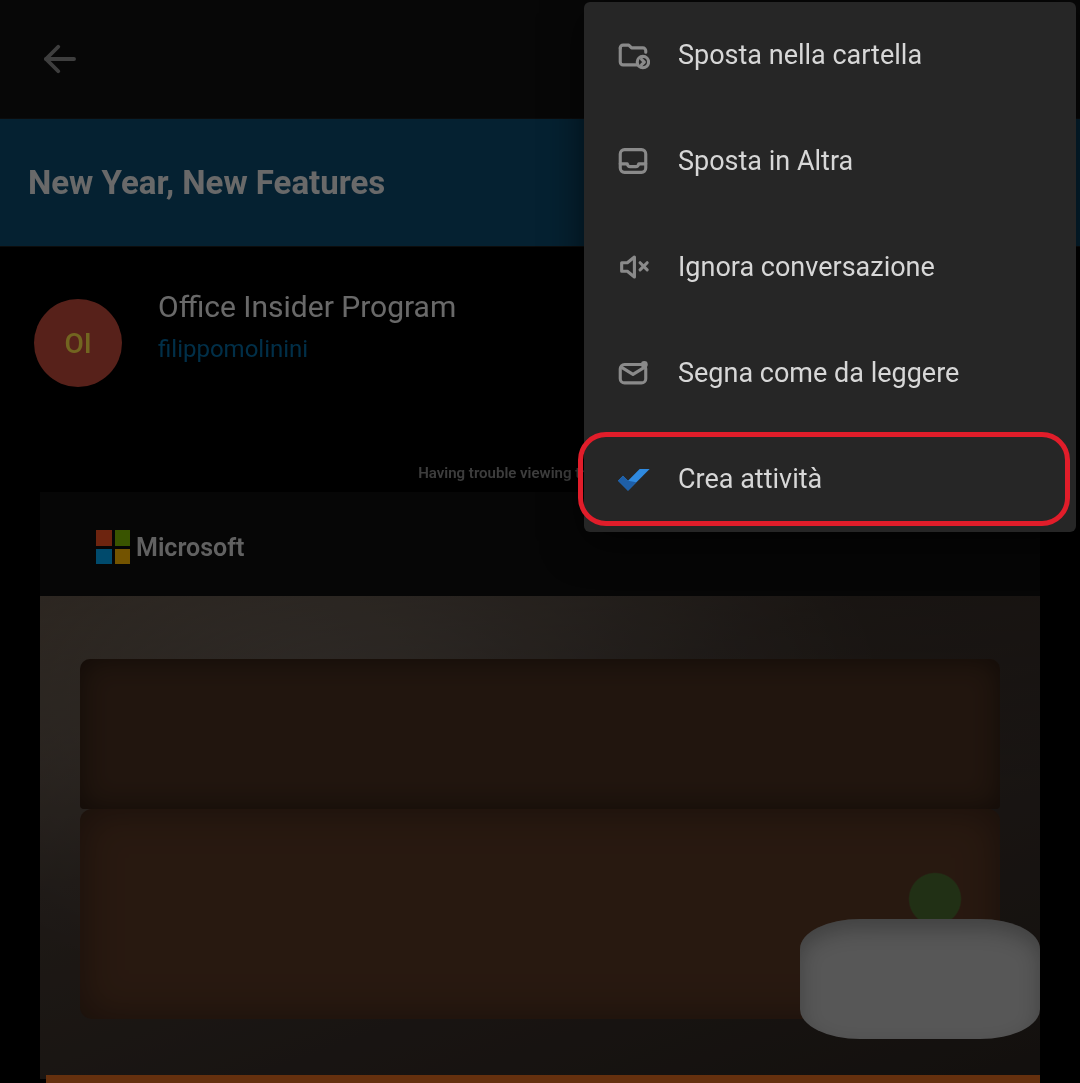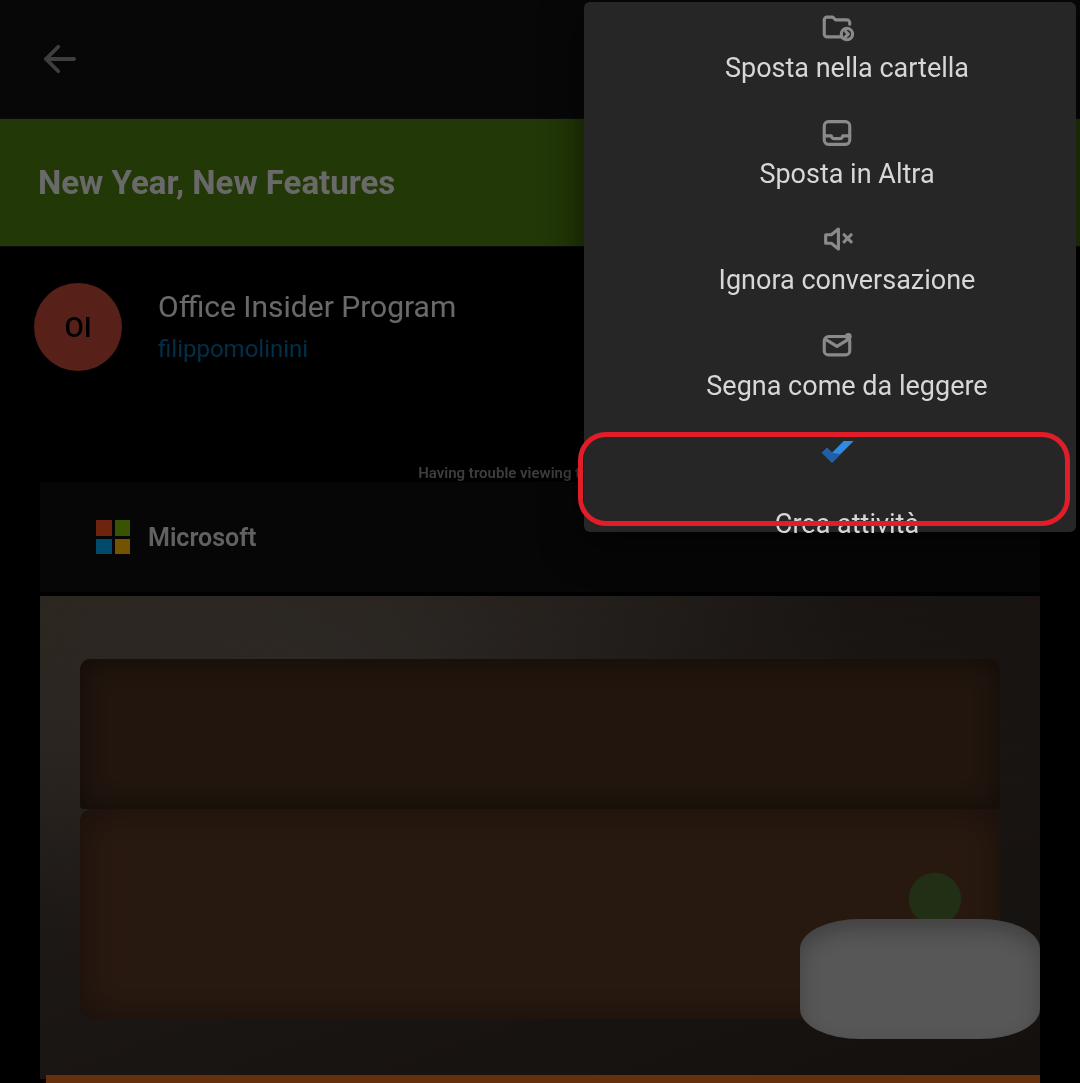--- a/index.html
+++ b/index.html
@@ -3,56 +3,56 @@
 <meta charset="utf-8">
 <style>
   *{box-sizing:border-box;margin:0;padding:0;}
   html,body{width:1080px;height:1083px;overflow:hidden;font-family:-apple-system,Segoe UI,Roboto,Helvetica,Arial,sans-serif;background:#000;}
   .screen{position:relative;width:1080px;height:1083px;background:#000;}
   .dim-overlay{position:absolute;inset:0;background:rgba(0,0,0,0.55);pointer-events:none;z-index:50;}
   
   .topbar{position:absolute;top:0;left:0;right:0;height:118px;background:#111;display:flex;align-items:center;padding:0 30px;}
   .back-btn{width:60px;height:60px;display:flex;align-items:center;justify-content:center;}
   
-  .subject-row{position:absolute;top:118px;left:0;right:0;height:128px;background:#4d7c0f;display:flex;align-items:center;padding:0 38px;border-top:1px solid #1b1b1b;}
+  .subject-row{position:absolute;top:118px;left:0;right:0;height:128px;background:#0c4a6e;display:flex;align-items:center;padding:0 28px;border-top:1px solid #1b1b1b;}
   .subject-text{color:#e8e8e8;font-size:33px;font-weight:700;}
   
   .sender-row{position:absolute;top:246px;left:0;right:0;height:200px;background:#000;border-top:1px solid #1b1b1b;padding:34px;}
-  .avatar{position:absolute;left:34px;top:36px;width:88px;height:88px;border-radius:50%;background:#c0493b;display:flex;align-items:center;justify-content:center;color:#000000;font-size:28px;font-weight:500;}
+  .avatar{position:absolute;left:34px;top:52px;width:88px;height:88px;border-radius:50%;background:#c0493b;display:flex;align-items:center;justify-content:center;color:#fde047;font-size:28px;font-weight:500;}
   .sender-name{position:absolute;left:158px;top:42px;color:#e8e8e8;font-size:30px;font-weight:400;}
   .sender-addr{position:absolute;left:158px;top:88px;color:#0369a1;font-size:24px;}
   
   .mail-body{position:absolute;top:456px;left:0;right:0;bottom:0;background:#000;}
   .trouble{position:absolute;top:8px;left:0;right:0;text-align:center;color:#888;font-size:15px;font-weight:600;}
   .trouble a{color:#3b78d6;text-decoration:none;}
-  .ms-bar{position:absolute;top:26px;left:40px;right:40px;height:110px;background:#0f0f0f;display:flex;align-items:center;padding:0 56px;gap:18px;}
+  .ms-bar{position:absolute;top:36px;left:40px;right:40px;height:110px;background:#0f0f0f;display:flex;align-items:center;padding:0 56px;gap:6px;}
   .ms-logo{width:34px;height:34px;display:grid;grid-template-columns:1fr 1fr;grid-template-rows:1fr 1fr;gap:3px;}
   .ms-logo div:nth-child(1){background:#f25022;}
   .ms-logo div:nth-child(2){background:#7fba00;}
   .ms-logo div:nth-child(3){background:#00a4ef;}
   .ms-logo div:nth-child(4){background:#ffb900;}
   .ms-text{color:#d8d8d8;font-size:25px;font-weight:600;}
   .hero{position:absolute;top:140px;left:40px;right:40px;bottom:4px;background:linear-gradient(160deg,#6a5a4b 0%,#423730 35%,#2b2420 100%);overflow:hidden;}
   .hero::before{content:"";position:absolute;inset:0;background:
     radial-gradient(ellipse at 30% 20%,rgba(255,255,255,0.15),transparent 55%),
     linear-gradient(180deg,rgba(0,0,0,0.15),transparent 40%);}
   
   .sofa{position:absolute;left:40px;right:40px;bottom:60px;height:210px;background:#5a3825;border-radius:12px;box-shadow:inset 0 0 40px rgba(0,0,0,0.4);}
   .sofa-back{position:absolute;left:40px;right:40px;bottom:270px;height:150px;background:#4a3020;border-radius:10px 10px 4px 4px;box-shadow:inset 0 0 30px rgba(0,0,0,0.5);}
   .side-table{position:absolute;right:0;bottom:40px;width:240px;height:120px;background:#c0c0c0;border-radius:60px/30px;box-shadow:inset 0 10px 20px rgba(0,0,0,0.25);}
   .plant{position:absolute;right:70px;bottom:150px;width:70px;height:60px;background:radial-gradient(circle,#4a6b2f 0 55%,transparent 58%);} 
   .plant-pot{position:absolute;right:80px;bottom:120px;width:50px;height:40px;background:#ddd;border-radius:6px;}
   .orange-strip{position:absolute;left:46px;right:40px;bottom:0;height:8px;background:#e06a1f;}
 
   
   .menu{position:absolute;top:2px;right:4px;width:492px;background:#262626;border-radius:6px;z-index:100;box-shadow:0 10px 40px rgba(0,0,0,0.6);}
-  .menu-item{display:flex;align-items:center;height:106px;padding:0 10px 0 24px;cursor:pointer;flex-direction:column;}
+  .menu-item{display:flex;align-items:center;height:106px;padding:0 10px 0 24px;cursor:pointer;}
   .menu-item .ico{width:50px;height:50px;display:flex;align-items:center;justify-content:center;flex:none;}
   .menu-item .lbl{margin-left:20px;color:#d7d7d7;font-size:27px;}
-  .highlight{position:relative;gap:32px;}
+  .highlight{position:relative;}
   .highlight::after{content:"";position:absolute;left:-6px;top:6px;right:6px;bottom:6px;border:5px solid #e11d2a;border-radius:28px;pointer-events:none;}
   svg{stroke:#8a8a8a;fill:none;stroke-width:2.2;stroke-linecap:round;stroke-linejoin:round;}
 </style>
 </head>
 <body>
 
 <div class="screen">
 
   <div class="topbar">
     <div class="back-btn">

